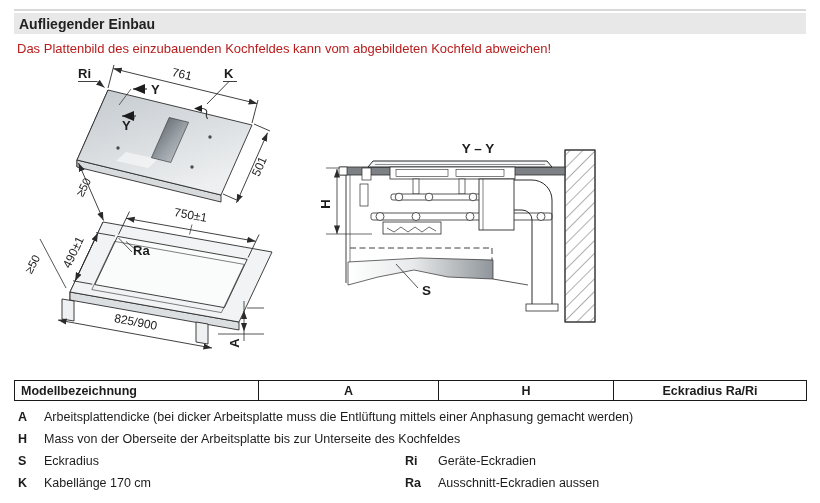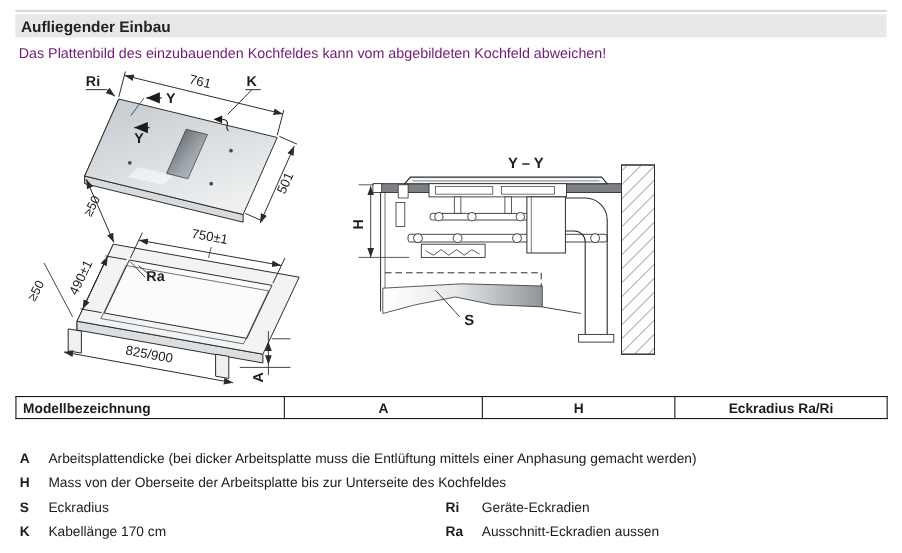--- a/index.html
+++ b/index.html
@@ -2,28 +2,28 @@
 <html><head>
 <meta charset="utf-8">
 <style>
   html,body{margin:0;padding:0;background:#fff;}
   .page{position:relative;width:820px;height:503px;background:#ffffff;
         font-family:Liberation Sans, sans-serif;color:#1c1c1c;overflow:hidden;}
   .top-rule{position:absolute;left:14px;top:9px;width:792px;height:2px;background:#d8d8d8;}
   .title-bar{position:absolute;left:14px;top:13px;width:792px;height:21px;background:#e8e8e8;
              display:flex;align-items:center;}
   .title-bar span{font-size:14px;font-weight:bold;padding-left:5px;color:#222;}
-  .intro{position:absolute;left:17px;top:41px;font-size:13px;color:#701a75;}
+  .intro{position:absolute;left:17px;top:41px;font-size:13px;color:#b91c1c;}
   .drawings{position:absolute;left:0;top:58px;width:820px;height:300px;}
   svg text{fill:#1c1c1c;}
   .dim{font-size:11.5px;}
   .dimb{font-size:12px;}
   .lbl{font-size:13px;font-weight:bold;}
   .lblx{font-size:13.5px;font-weight:bold;}
-  .spec-table{position:absolute;left:14px;top:360px;width:792px;border-collapse:collapse;
+  .spec-table{position:absolute;left:14px;top:380px;width:792px;border-collapse:collapse;
               font-size:12.5px;table-layout:fixed;border-radius:18px;}
   .spec-table th,.spec-table td{border:1px solid #1a1a1a;padding:0 6px;height:19px;
               text-align:center;vertical-align:middle;overflow:hidden;white-space:nowrap;}
   .spec-table th{font-weight:bold;}
   .spec-table .lft{text-align:left;}
   .legend{position:absolute;left:14px;top:406px;width:792px;font-size:12.5px;}
   .lrow{position:relative;height:22px;line-height:22px;}
   .lkey{position:absolute;left:4px;font-weight:bold;}
   .ltext{position:absolute;left:30px;}
   .lkey2{position:absolute;left:391px;font-weight:bold;}

